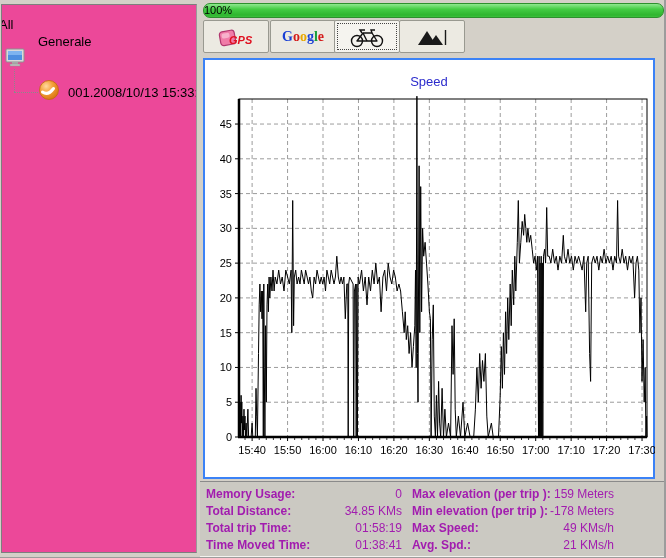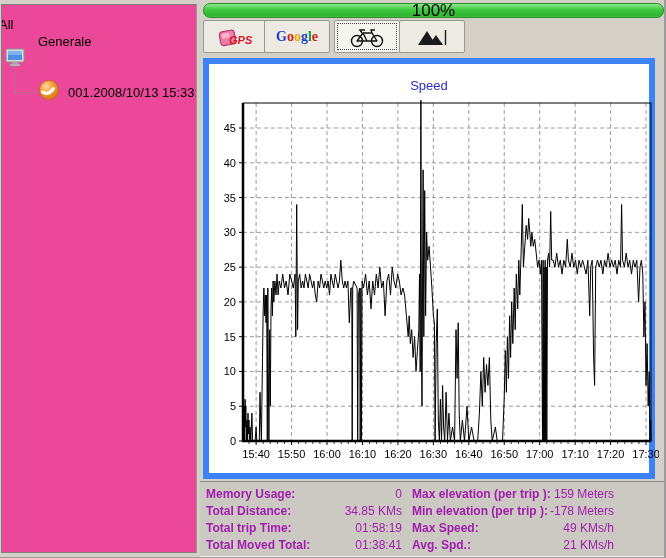--- a/index.html
+++ b/index.html
@@ -21,39 +21,39 @@
   .conn-v{position:absolute;left:12px;top:64px;height:23px;width:0;border-left:1px dotted #8a8a8a;}
   .conn-h{position:absolute;left:12px;top:87px;width:24px;height:0;border-top:1px dotted #8a8a8a;}
   .tree-leaf-icon{position:absolute;left:36px;top:74px;}
   .tree-leaf-label{position:absolute;left:66px;top:80px;font-size:13px;color:#000;white-space:nowrap;}
 
   
   .progress{
     position:absolute;left:203px;top:3px;width:459px;height:13px;
     background:linear-gradient(#8ee88e,#44cc44 40%,#2fb52f 85%,#3cc23c);
     border:1px solid #2e8f2e;border-radius:7px;
-    text-align:center;font-size:17px;line-height:13px;color:#000;
+    font-size:11px;line-height:13px;color:#000;
   }
 
   
   .tb-btn{
     position:absolute;top:20px;width:66px;height:33px;
     background:#eceae2;border:1px solid #999990;border-radius:2px;
     display:flex;align-items:center;justify-content:center;box-sizing:border-box;
   }
   .tb-btn.selected{
     background:#f5f4ef;outline:1px dotted #444;outline-offset:-4px;
   }
   .gps-word{font-size:11px;font-weight:bold;font-style:italic;fill:#e01020;}
   .google-word{font-family:"Liberation Serif",serif;font-weight:bold;font-size:14px;letter-spacing:0;}
 
   
   .chart-panel{
     position:absolute;left:203px;top:58px;width:452px;height:421px;
-    background:#ffffff;border:6px solid #3b82f6;box-sizing:border-box;
+    background:#ffffff;border:2px solid #3b82f6;box-sizing:border-box;
   }
   .chart-title{
     position:absolute;left:0;top:14px;width:100%;text-align:center;
     font-size:13px;color:#2b2bcc;
   }
   .grid{stroke:#9c9c9c;stroke-dasharray:4 3;stroke-width:1;}
   .ylab,.xlab{font-family:"Liberation Sans",sans-serif;font-size:11px;fill:#000;}
 
   
   .stats-panel{
@@ -110,21 +110,21 @@
 <div class="tb-btn" style="left:203px;">
   <svg width="42" height="24">
     <g transform="rotate(-10 12 13)">
       <rect x="5" y="6" width="15" height="14" rx="3" fill="#f07ca8" stroke="#b0376e" stroke-width="1.2"></rect>
       <rect x="7" y="8" width="8" height="5" rx="2" fill="#f7b2cc"></rect>
     </g>
     <text x="14" y="19" class="gps-word">GPS</text>
   </svg>
 </div>
 
-<div class="tb-btn" style="left:264px;justify-content:center;">
+<div class="tb-btn" style="left:270px;justify-content:center;">
   <span id="google-word" class="google-word"><span style="color: rgb(26, 63, 212);">G</span><span style="color: rgb(212, 26, 26);">o</span><span style="color: rgb(232, 168, 0);">o</span><span style="color: rgb(26, 63, 212);">g</span><span style="color: rgb(28, 158, 60);">l</span><span style="color: rgb(212, 26, 26);">e</span></span>
 </div>
 
 <div class="tb-btn selected" style="left:334px;">
   <svg width="38" height="24">
     <circle cx="9" cy="16" r="5.5" fill="none" stroke="#111" stroke-width="1.4"></circle>
     <circle cx="29" cy="16" r="5.5" fill="none" stroke="#111" stroke-width="1.4"></circle>
     <path d="M9,16 L15,8 L24,8 L29,16 L19,16 Z" fill="none" stroke="#111" stroke-width="1.4" stroke-linejoin="round"></path>
     <path d="M15,8 L19,16 M24,8 L23,5 L27,5 M14,8 L12,5 L17,5" fill="none" stroke="#111" stroke-width="1.4"></path>
   </svg>
@@ -266,21 +266,21 @@
       </div>
       <div class="srow">
         <span class="slabel">Total Distance:</span>
         <span class="svalue">34.85 KMs</span>
       </div>
       <div class="srow">
         <span class="slabel">Total trip Time:</span>
         <span class="svalue">01:58:19</span>
       </div>
       <div class="srow">
-        <span class="slabel">Total Moved Total:</span>
+        <span class="slabel">Time Moved Time:</span>
         <span class="svalue">01:38:41</span>
       </div>
     </div>
   <div id="stats-right" class="stats-col">
       <div class="srow">
         <span class="slabel">Max elevation (per trip ):</span>
         <span class="svalue">159 Meters</span>
       </div>
       <div class="srow">
         <span class="slabel">Min elevation (per trip ):</span>

